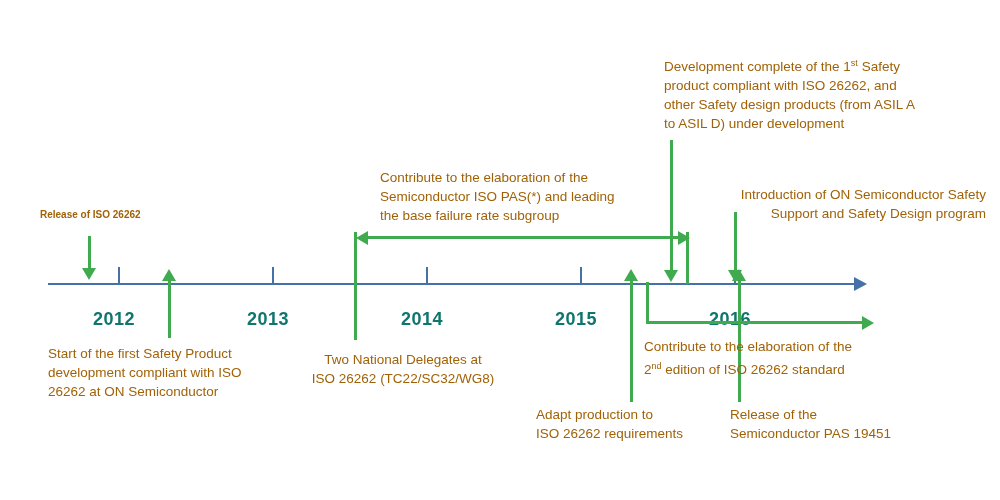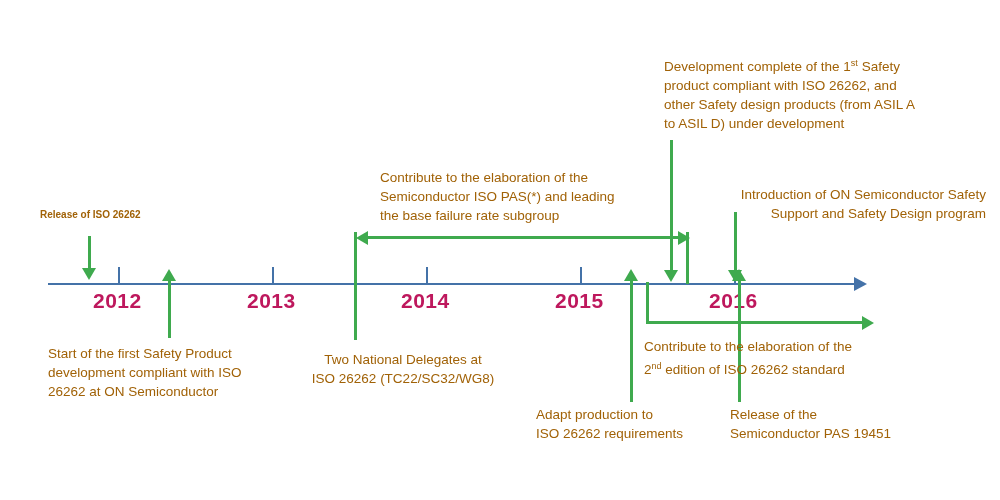--- a/index.html
+++ b/index.html
@@ -40,24 +40,24 @@
   }
   .tick {
     position: absolute;
     top: 267px;
     width: 2px;
     height: 17px;
     background: #4472a8;
   }
   .year-label {
     position: absolute;
-    top: 289px;
-    font-size: 21px;
+    top: 309px;
+    font-size: 18px;
     font-weight: bold;
-    color: #be185d;
+    color: #0f766e;
     letter-spacing: 0.5px;
   }
 
   
   .g-stem {
     position: absolute;
     width: 3px;
     background: #3faa4e;
   }
   .g-head-down {

